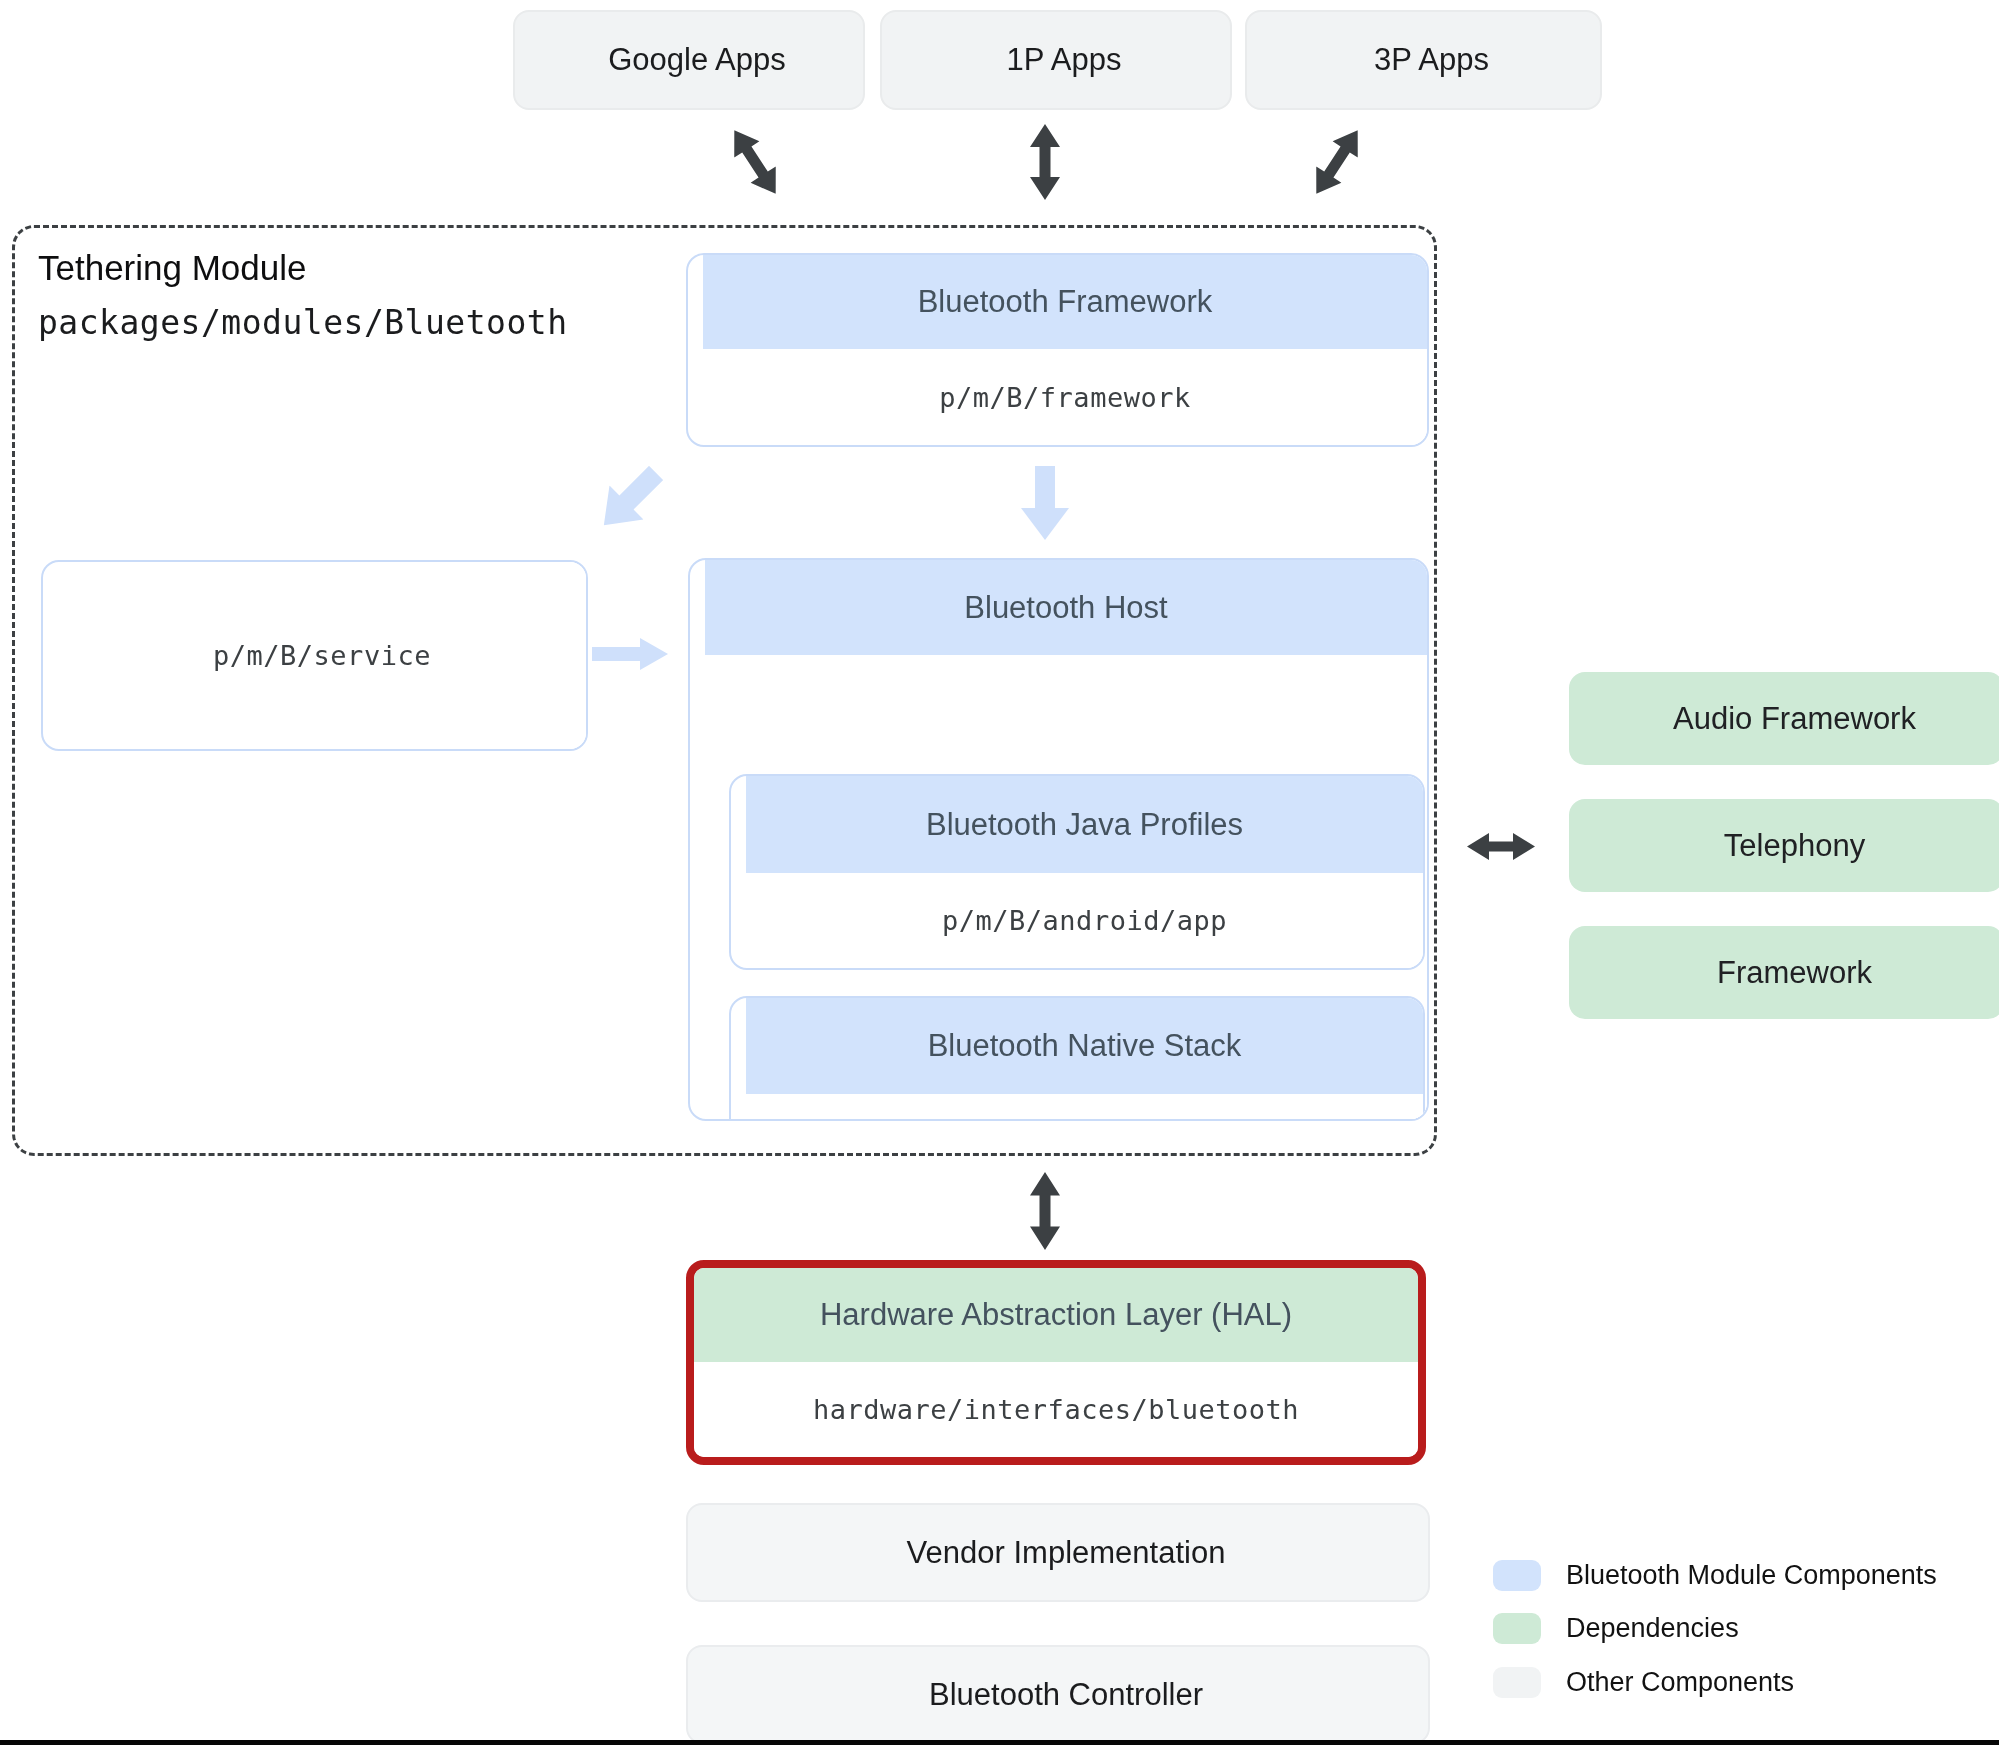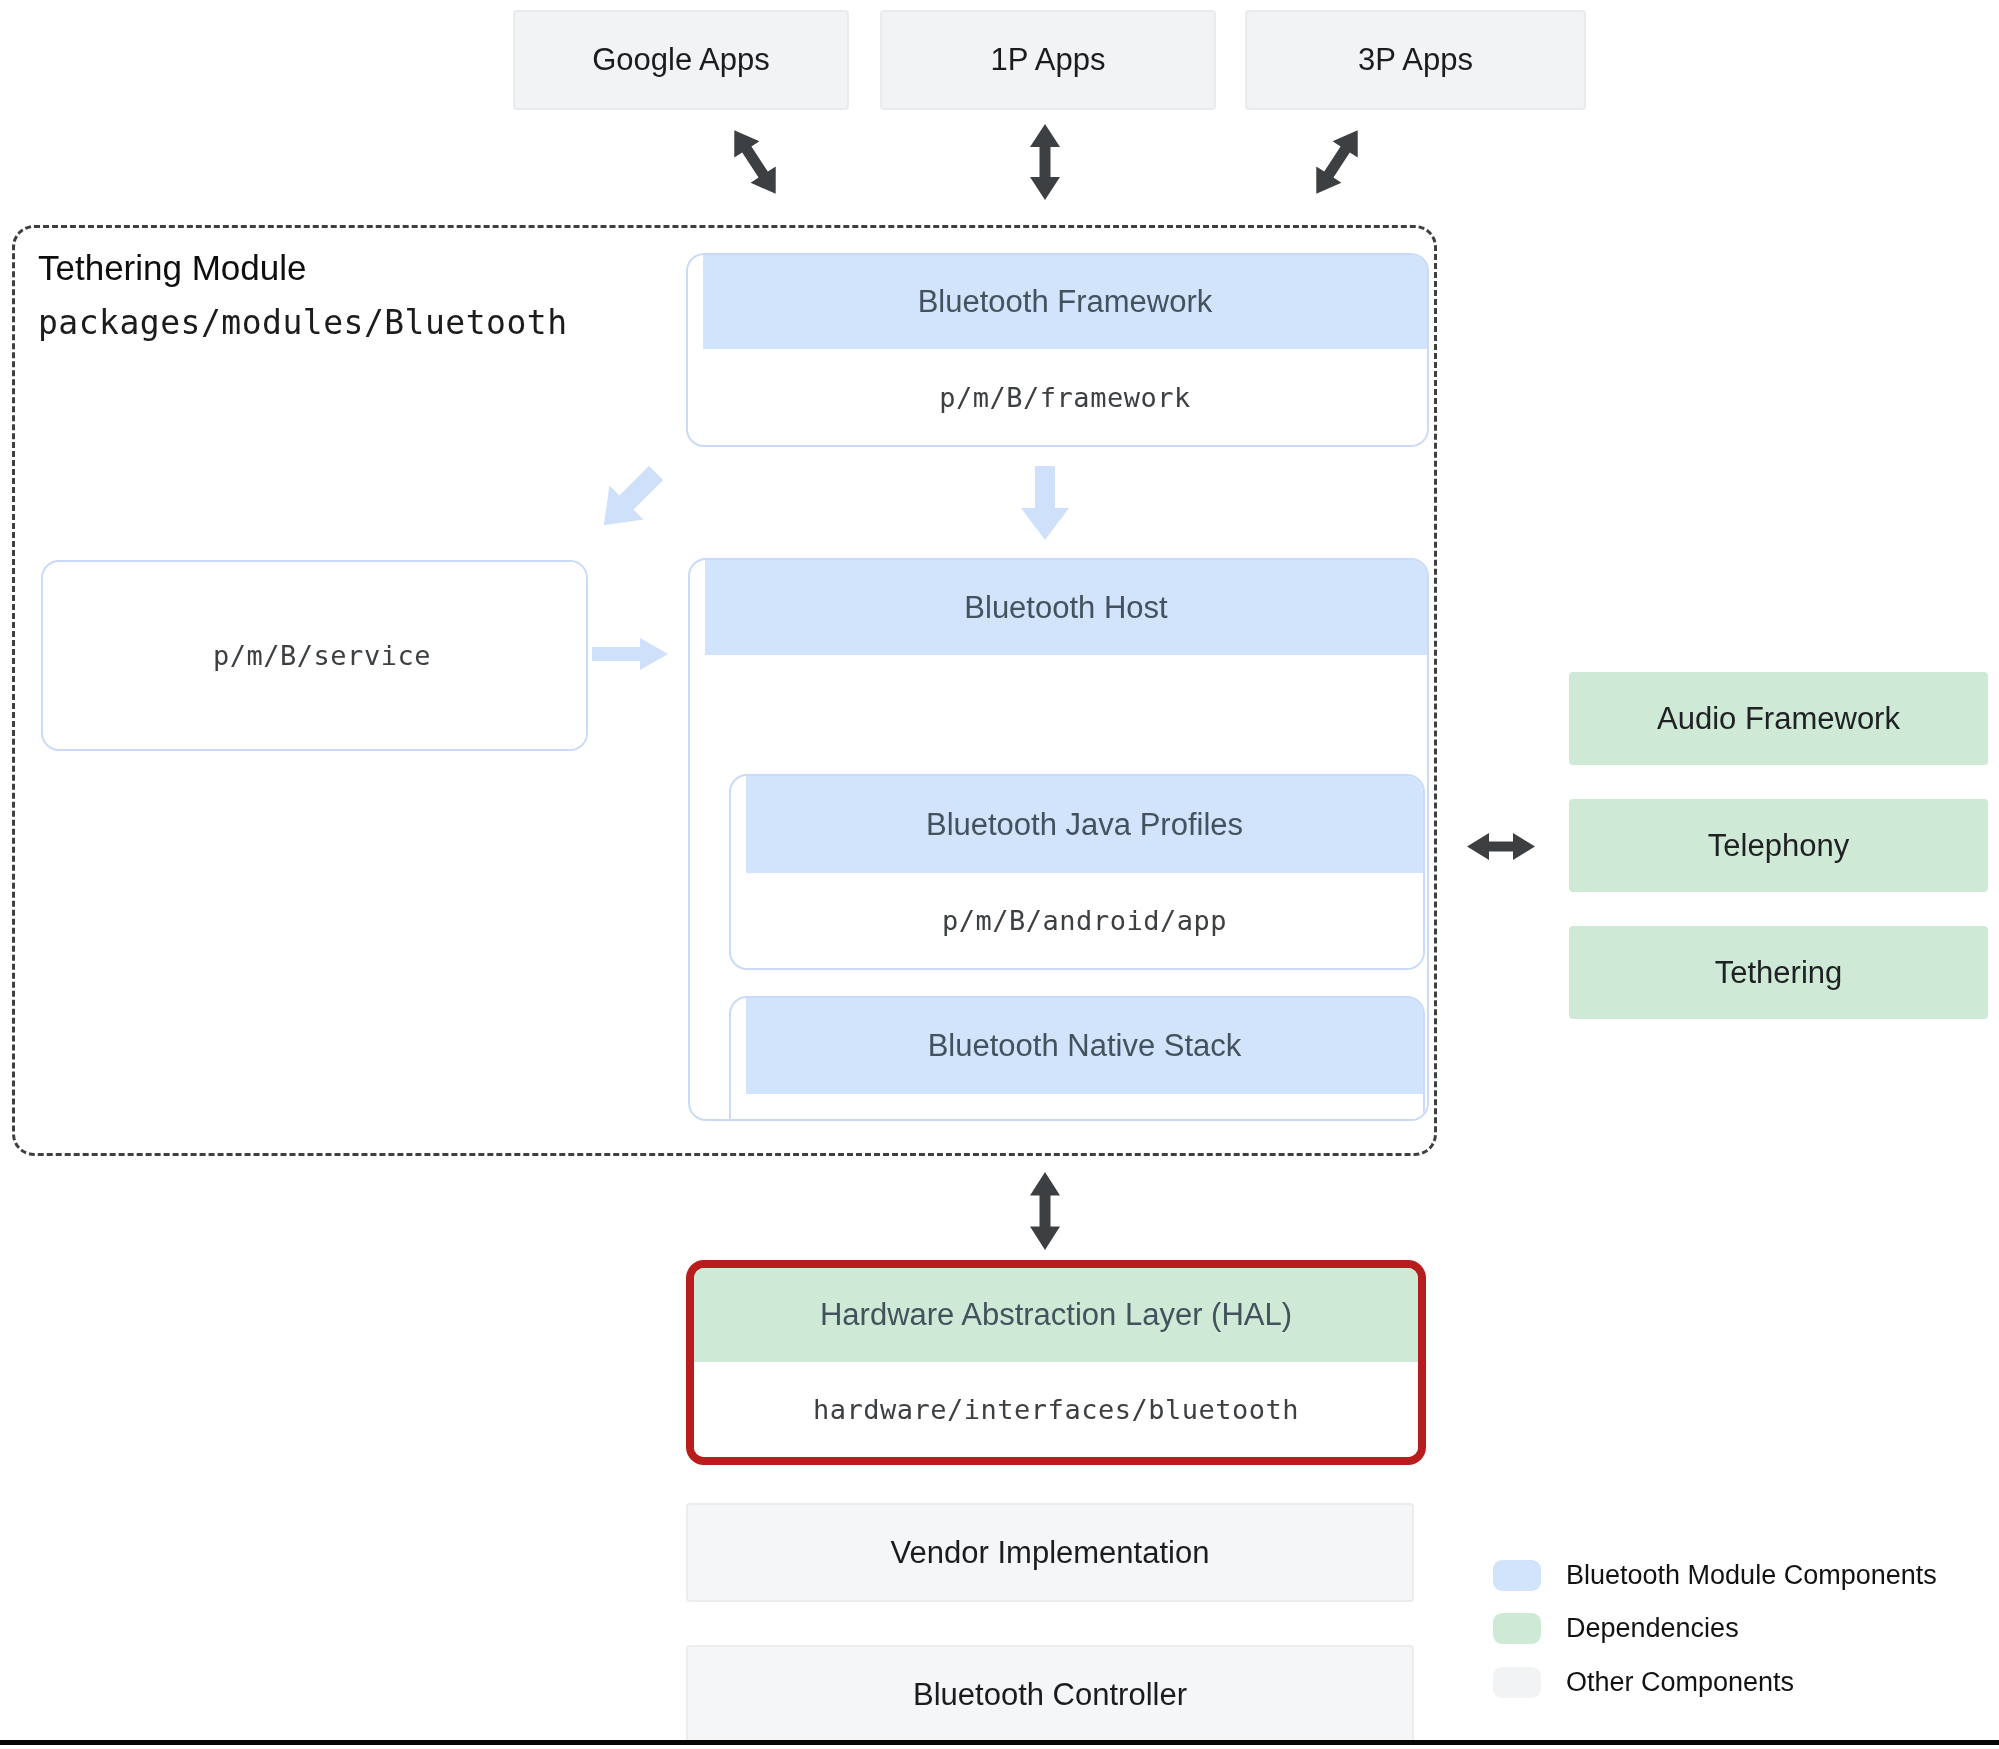--- a/index.html
+++ b/index.html
@@ -3,21 +3,21 @@
 <meta charset="utf-8">
 <style>
   html,body{margin:0;padding:0;background:#fff;}
   .canvas{
     position:relative;width:1999px;height:1749px;background:#ffffff;
     font-family:"Liberation Sans", sans-serif;overflow:hidden;
   }
   .abs{position:absolute;}
   
   .chip{
-    position:absolute;border-radius:4px;display:flex;align-items:center;justify-content:center;
+    position:absolute;border-radius:16px;display:flex;align-items:center;justify-content:center;padding-left:16px;
   }
   .chip.gray{background:#f1f3f4;border:2px solid #e9ebec;}
   .chip.gray2{background:#f4f6f7;border:2px solid #eaecee;}
   .chip.green{background:#ceead6;border:none;}
   .chip .lbl{font-size:31px;color:#1b1c1e;}
   .chip.green .lbl{color:#202124;}
   
   .panel{
     position:absolute;border-radius:18px;background:#fff;overflow:hidden;
     display:flex;flex-direction:column;
@@ -144,21 +144,21 @@
       </svg>
   </span>
 
   <div class="chip green" style="left:1569px;top:672px;width:419px;height:93px;">
     <span class="lbl">Audio Framework</span>
   </div>
   <div class="chip green" style="left:1569px;top:799px;width:419px;height:93px;">
     <span class="lbl">Telephony</span>
   </div>
   <div class="chip green" style="left:1569px;top:926px;width:419px;height:93px;">
-    <span class="lbl">Tethering</span>
+    <span class="lbl">Framework</span>
   </div>
 
   <span class="abs" style="left:1030px;top:1172px;">
     <svg width="30" height="78" viewBox="0 0 30 78">
         <polygon points="15,0 30,23.5 20.5,23.5 20.5,54.5 30,54.5 15,78 0,54.5 9.5,54.5 9.5,23.5 0,23.5" fill="#3c4043"></polygon>
       </svg>
   </span>
 
   <div class="panel green" style="left:686px;top:1260px;width:724px;height:189px;">
     <div class="hdr" style="height:94px;">

